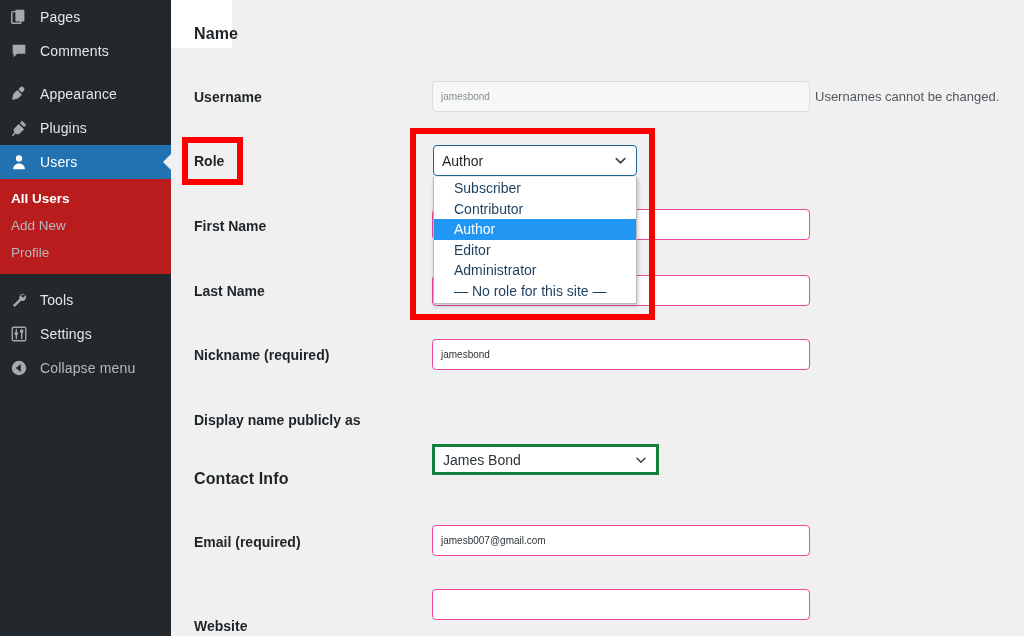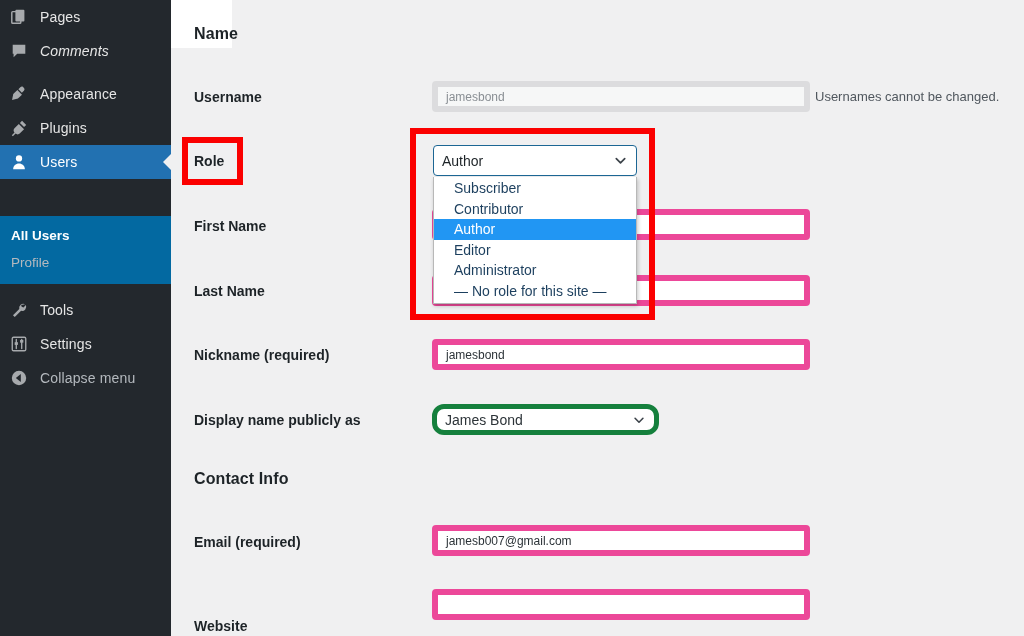--- a/index.html
+++ b/index.html
@@ -40,21 +40,21 @@
   .menu-item.active .mi-icon { color: #fff; }
   .menu-item.active .arrow {
     position: absolute; right: -1px; top: 50%;
     transform: translateY(-50%);
     width: 0; height: 0;
     border-top: 9px solid transparent;
     border-bottom: 9px solid transparent;
     border-right: 9px solid #f0f0f1;
   }
   .menu-gap { height: 9px; }
-  #submenu { background: #0369a1; padding: 6px 0 8px 0; margin-top: 37px; }
+  #submenu { background: #b91c1c; padding: 6px 0 8px 0; }
   .sub-item {
     font-size: 13.5px;
     color: #b4b9be;
     padding: 6px 0 6px 11px;
     cursor: pointer;
   }
   .sub-item.current { color: #fff; font-weight: bold; }
   .menu-item.collapse-item { color: #b4b9be; text-align: center; }
 
   
@@ -74,44 +74,44 @@
     position: absolute;
     font-size: 14px;
     color: #1d2327;
     font-weight: 600;
     white-space: nowrap;
   }
   .field {
     position: absolute;
     height: 31px;
     background: #fff;
-    border: 6px solid #ec4899;
+    border: 1px solid #ec4899;
     border-radius: 4px;
-    font-size: 12px;
+    font-size: 10px;
     color: #2c3338;
     padding: 4px 8px;
     display: flex; align-items: center;
     font-family: "Liberation Sans", sans-serif;
   }
   .field.disabled {
     background: #f6f7f7;
     color: #8a8f94;
     border-color: #dcdcde;
   }
   .field.empty { color: transparent; }
   .selectbox {
     position: absolute;
     height: 31px;
     background: #fff;
-    border: 5px solid #15803d;
-    border-radius: 12px;
+    border: 3px solid #15803d;
+    border-radius: 0;
     font-size: 14px;
     color: #2c3338;
     padding: 0 8px;
-    display: flex; align-items: center; justify-content: space-between;
+    display: flex; align-items: center; justify-content: space-between; margin-top: 40px;
   }
   .chev { color: #3c434a; display: block; line-height: 0; }
   .helptext {
     position: absolute;
     font-size: 13px;
     color: #50575e;
     white-space: nowrap;
   }
 
   
@@ -179,21 +179,21 @@
     <div class="menu-item" style="top:0;">
       <span class="mi-icon">
         <svg width="18" height="18" viewBox="0 0 20 20" fill="currentColor">
           <rect x="2" y="4" width="10" height="13" rx="1" fill="none" stroke="currentColor" stroke-width="1.6"></rect>
           <rect x="6" y="2" width="10" height="13" rx="1" fill="currentColor"></rect>
         </svg>
       </span>
       <span class="mi-label">Pages</span>
     </div>
 
-    <div class="menu-item" style="top:0;font-style:italic;">
+    <div class="menu-item" style="top:0;">
       <span class="mi-icon">
         <svg width="18" height="18" viewBox="0 0 20 20" fill="currentColor">
           <path d="M3 3h14v10H8l-4 4v-4H3z"></path>
         </svg>
       </span>
       <span class="mi-label">Comments</span>
     </div>
 
     <div class="menu-gap"></div>
 
@@ -223,20 +223,21 @@
           <circle cx="10" cy="6" r="3.5"></circle>
           <path d="M3.5 18c0-3.6 2.9-6.2 6.5-6.2s6.5 2.6 6.5 6.2z"></path>
         </svg>
       </span>
       <span class="mi-label">Users</span>
       <span class="arrow"></span>
     </div>
 
     <div id="submenu">
       <div class="sub-item current">All Users</div>
+      <div class="sub-item">Add New</div>
       <div class="sub-item">Profile</div>
     </div>
 
     <div class="menu-gap"></div>
 
     <div class="menu-item">
       <span class="mi-icon">
         <svg width="18" height="18" viewBox="0 0 20 20" fill="currentColor">
           <path d="M16.7 3.6a4.6 4.6 0 0 0-6.4 5.3l-7 7 2 2 7-7a4.6 4.6 0 0 0 5.3-6.4l-2.6 2.6-2-.6-.6-2z"></path>
         </svg>

